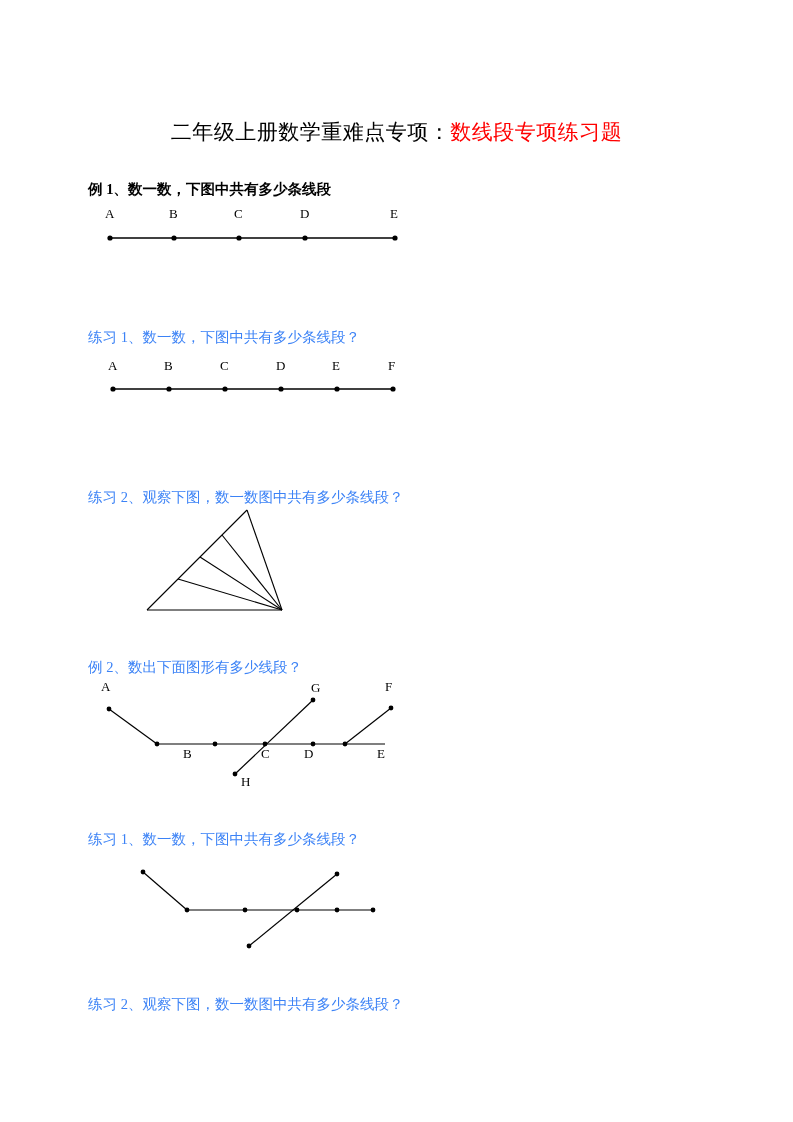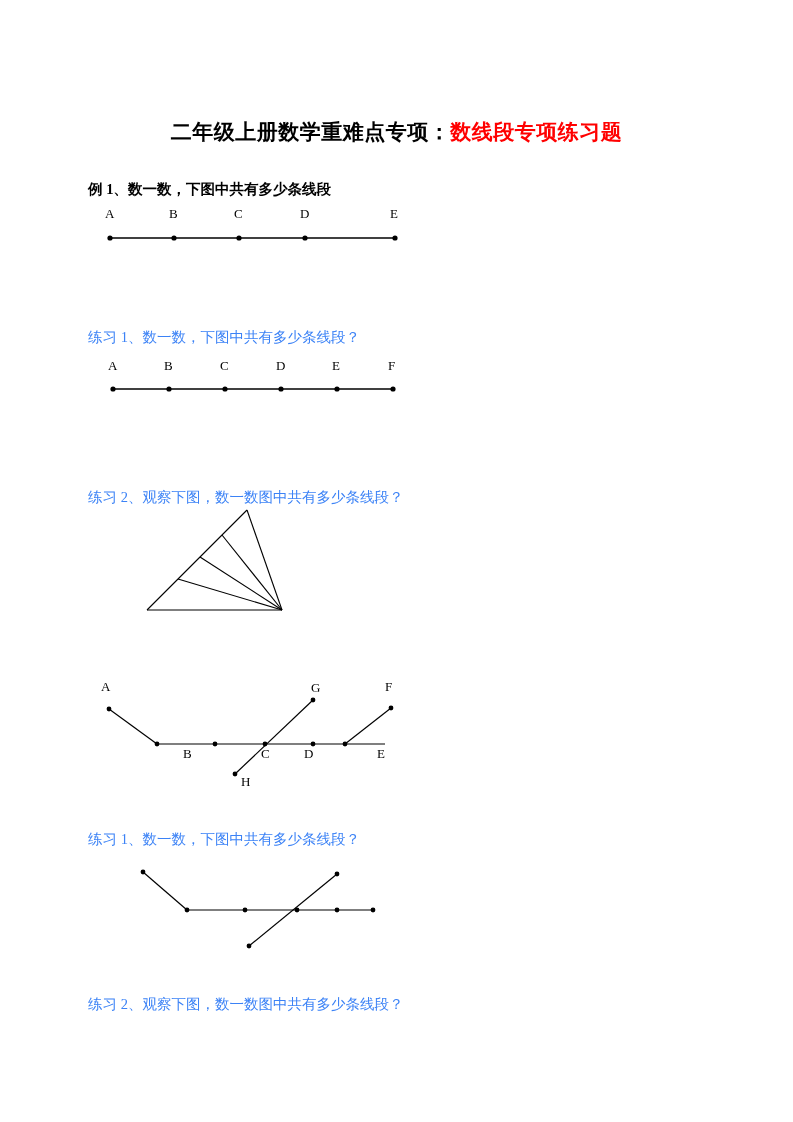--- a/index.html
+++ b/index.html
@@ -23,21 +23,21 @@
   }
 
   
   .title {
     position: absolute;
     top: 118px;
     left: 0;
     width: 793px;
     text-align: center;
     font-size: 21px;
-    font-weight: bold;
+    font-weight: normal;
     letter-spacing: 0.5px;
     white-space: nowrap;
   }
   .title .black-part { color: #000000; }
   .title .red-part { color: #ff0000; }
 
   
   .prompt {
     position: absolute;
     font-size: 14.5px;
@@ -120,20 +120,21 @@
       <line x1="5" y1="105" x2="105" y2="5" stroke="#000" stroke-width="1.1"></line>
       <line x1="105" y1="5" x2="140" y2="105" stroke="#000" stroke-width="1.1"></line>
       <line x1="5" y1="105" x2="140" y2="105" stroke="#000" stroke-width="1.1"></line>
 
       <line x1="140" y1="105" x2="36" y2="74" stroke="#000" stroke-width="1.1"></line>
       <line x1="140" y1="105" x2="58" y2="52" stroke="#000" stroke-width="1.1"></line>
       <line x1="140" y1="105" x2="80" y2="30" stroke="#000" stroke-width="1.1"></line>
     </svg>
   </div>
 
+  <div class="prompt gray" style="top:658px; left:88px;">例 2、数出下面图形有多少线段？</div>
 
   <div class="figure" style="top:682px; left:95px;">
     <svg width="340" height="110" viewBox="0 0 340 110">
 
       <line x1="14" y1="27" x2="62" y2="62" stroke="#000" stroke-width="1.2"></line>
       <line x1="62" y1="62" x2="290" y2="62" stroke="#000" stroke-width="1.2"></line>
 
       <line x1="250" y1="62" x2="296" y2="26" stroke="#000" stroke-width="1.2"></line>
 
       <line x1="140" y1="92" x2="218" y2="18" stroke="#000" stroke-width="1.2"></line>

